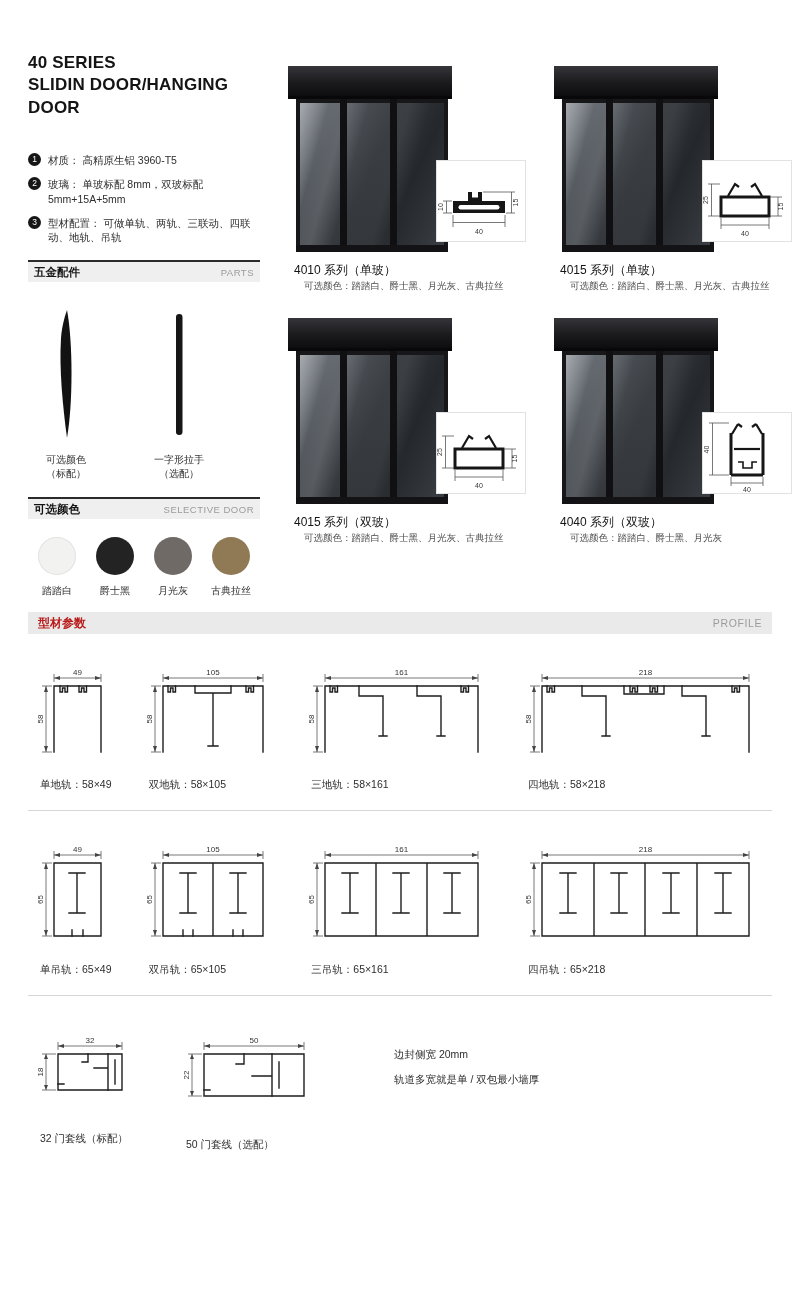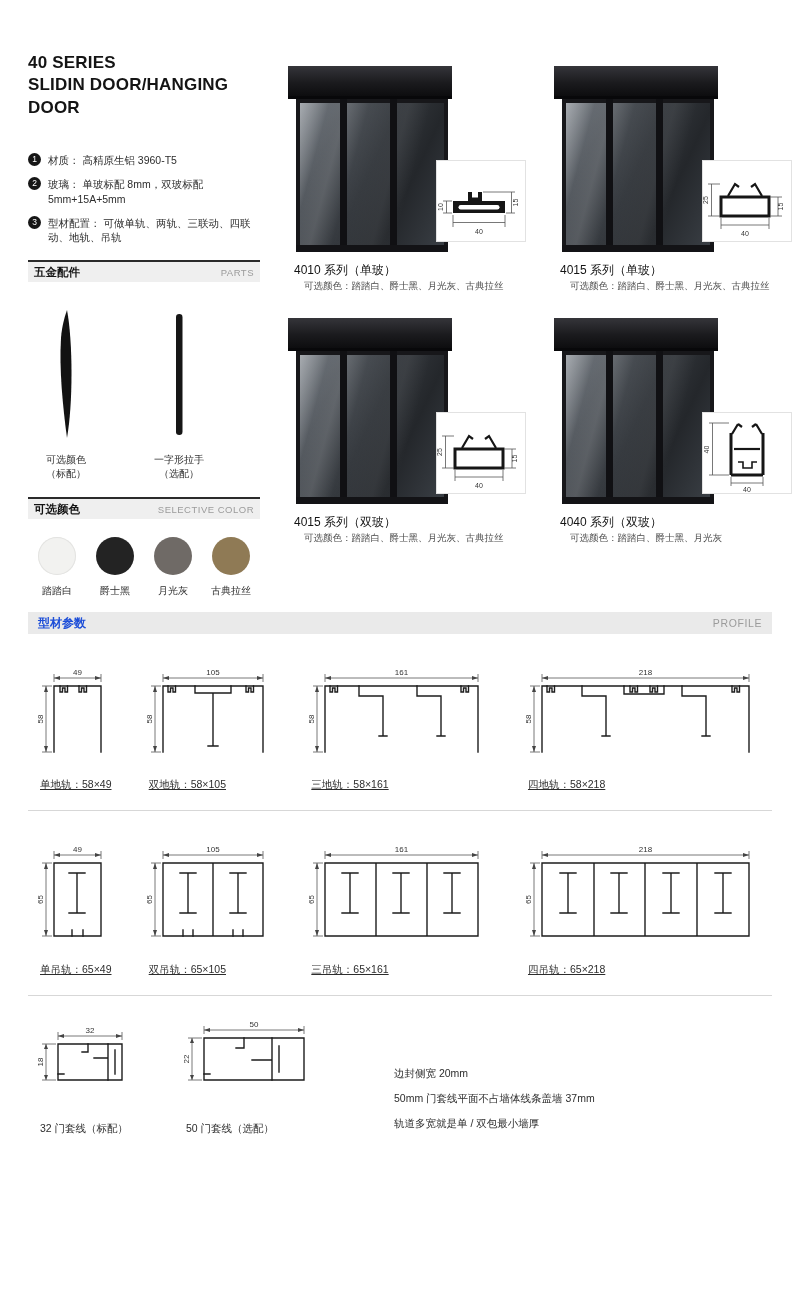--- a/index.html
+++ b/index.html
@@ -51,27 +51,27 @@
   .door .mull{position:absolute;top:33px;bottom:0;width:7px;background:#101013;}
   .door .m1{left:46px;} .door .m2{left:96px;}
   .door .rail{position:absolute;left:2px;right:2px;bottom:0;height:7px;background:#131316;}
   .inset{position:absolute;left:148px;top:94px;width:88px;height:80px;background:#fff;border:1px solid #e2e2e2;}
   .pname{position:absolute;left:6px;top:196px;margin:0;font-size:12px;font-weight:400;color:#141414;}
   .pcolors{position:absolute;left:16px;top:214px;margin:0;font-size:9.5px;color:#4e4e4e;white-space:nowrap;}
 
   
   .profile-sec{position:absolute;left:28px;top:612px;width:744px;}
   .profile-bar{height:22px;background:#eaeaea;display:flex;align-items:center;justify-content:space-between;padding:0 10px;}
-  .profile-bar .cn{font-size:12px;font-weight:700;color:#1d4ed8;}
+  .profile-bar .cn{font-size:12px;font-weight:700;color:#b91c1c;}
   .profile-bar .en{font-size:10.5px;color:#9b9b9b;letter-spacing:.6px;}
   .track-row{display:flex;justify-content:space-between;margin-top:32px;padding:0 8px;}
   .track-cell{display:flex;flex-direction:column;}
-  .track-label{margin:12px 0 0 4px;font-size:10.5px;color:#2d2d2d;text-decoration:underline;}
+  .track-label{margin:12px 0 0 4px;font-size:10.5px;color:#2d2d2d;}
   .hr{border:none;border-top:1px solid #d7d7d7;margin:18px 0 0 0;height:0;}
-  .bottom-row{display:flex;margin-top:22px;padding:0 8px;align-items:flex-end;}
+  .bottom-row{display:flex;margin-top:38px;padding:0 8px;}
   .casing-cell{display:flex;flex-direction:column;margin-right:34px;}
   .casing-label{margin:22px 0 0 4px;font-size:10.5px;color:#2d2d2d;white-space:nowrap;}
   .notes{margin-left:38px;padding-top:8px;}
   .note-line{font-size:10.5px;color:#2d2d2d;line-height:25px;white-space:nowrap;}
 
   
   svg{display:block;}
   svg text{font-family:"Liberation Sans","DejaVu Sans",sans-serif;}
   .bk{stroke:#1d1d1d;stroke-width:1.4;fill:none;stroke-linecap:square;}
   .bk3{stroke:#161616;stroke-width:3;fill:none;}
@@ -129,21 +129,21 @@
         </svg>
         <div class="handle-label">
           <div>一字形拉手</div>
           <div>（选配）</div>
         </div>
       </div>
     </div>
 
     <div class="sec-bar">
       <span class="cn">可选颜色</span>
-      <span class="en">SELECTIVE COLOR</span>
+      <span class="en">SELECTIVE DOOR</span>
     </div>
 
     <div class="swatches">
       <div class="swatch-col">
         <div class="swatch sw0"></div>
         <div class="swatch-name">踏踏白</div>
       </div>
       <div class="swatch-col">
         <div class="swatch sw1"></div>
         <div class="swatch-name">爵士黑</div>
@@ -433,19 +433,18 @@
           <path class="ar" d="M10,20 l-2,5 h4 z"></path>
             <path class="ar" d="M10,62 l-2,-5 h4 z"></path>
           <text class="dt" transform="translate(7,41) rotate(-90)" text-anchor="middle">22</text>
           <path class="bk" d="M22,20 H122 M122,20 V62 M122,62 H22 M22,20 V62"></path>
           <path class="bk" d="M62,20 v10 h-8 M70,42 h20 M90,20 V62 M97,28 V54 M22,56 h6"></path>
         </svg>
         <div class="casing-label">50 门套线（选配）</div>
       </div>
       <div class="notes">
         <div class="note-line">边封侧宽 20mm</div>
-        <div class="note-line">50mm 门套线平面不占墙体线条盖墙 37mm</div>
         <div class="note-line">轨道多宽就是单 / 双包最小墙厚</div>
       </div>
     </div>
   </div>
 
 </div>
 
 </body></html>

